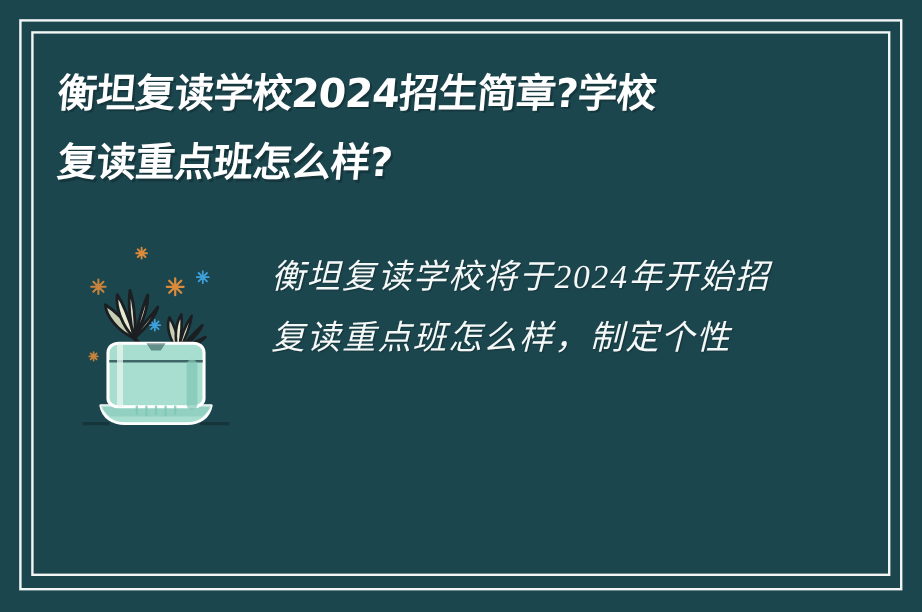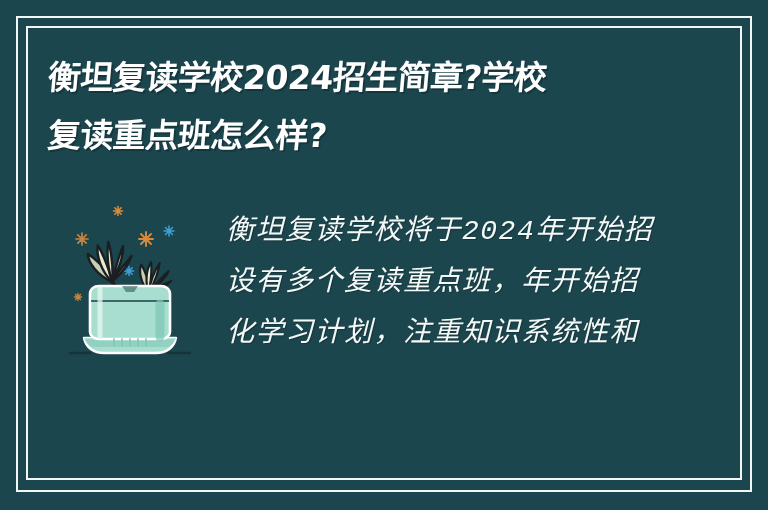--- a/index.html
+++ b/index.html
@@ -87,21 +87,21 @@
     position: absolute;
     left: 226px;
     top: 206px;
     width: 470px;
   }
   .body-line {
     color: #f4f8f7;
     font-size: 28px;
     line-height: 51px;
     letter-spacing: 1.5px;
-    font-family: Liberation Mono, monospace;
+    font-family: Liberation Serif, serif;
     font-style: italic;
     white-space: nowrap;
     text-shadow: 1px 1px 1px rgba(0,0,0,0.25);
   }
 </style>
 </head>
 <body>
 
 <div class="card">
 
@@ -204,17 +204,16 @@
         <path d="M66,143 L66,150"></path>
         <path d="M74,143 L74,149"></path>
         <path d="M82,143 L82,150"></path>
         <path d="M90,143 L90,149"></path>
       </g>
     </svg>
   </div>
 
   <div class="body-copy">
     <div class="body-line">衡坦复读学校将于2024年开始招</div>
-    <div class="body-line">设有多个复读重点班，年开始招</div>
-    <div class="body-line">化学习计划，注重知识系统性和</div>
+    <div class="body-line">复读重点班怎么样，制定个性</div>
   </div>
 
 </div>
 
 </body></html>

